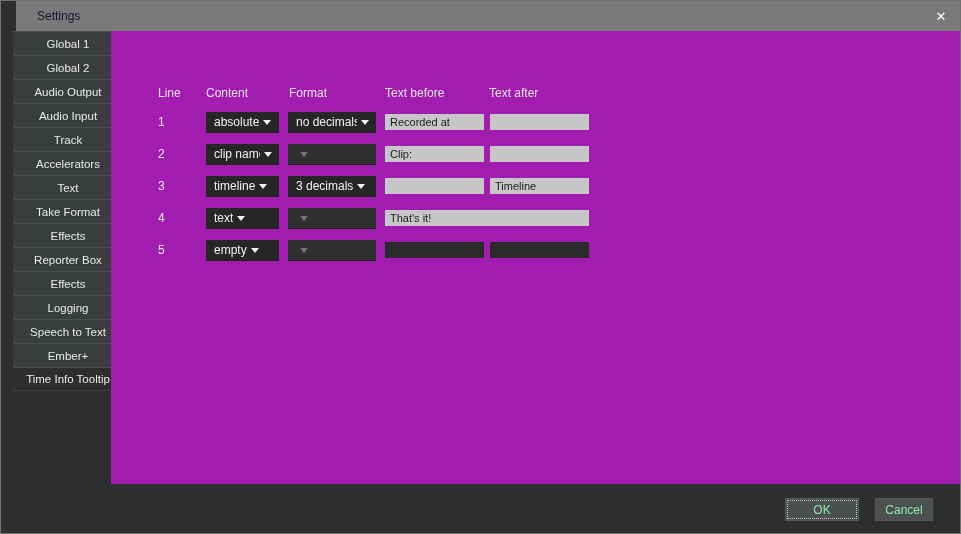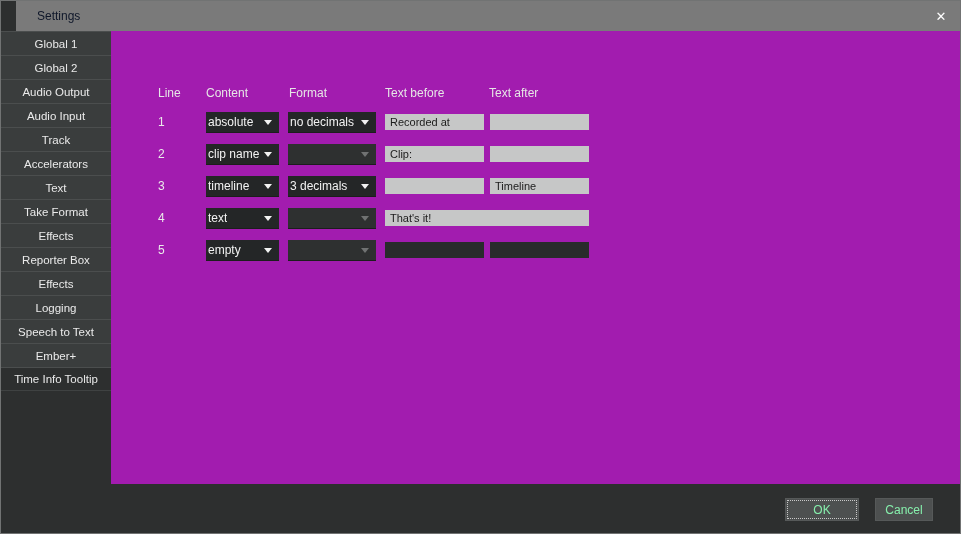--- a/index.html
+++ b/index.html
@@ -15,43 +15,43 @@
     position:absolute; top:0; left:15px; right:0; height:30px;
     background:#7a7a7a; color:#0f172a; display:flex; align-items:center;
     padding-left:21px; font-size:12px;
   }
   .close-btn {
     position:absolute; right:0; top:0; width:38px; height:30px;
     display:flex; align-items:center; justify-content:center;
     color:#ffffff; font-size:13px; cursor:pointer;
   }
   
-  .sidebar { position:absolute; left:0; top:30px; width:110px;text-align:center; }
+  .sidebar { position:absolute; left:12px; top:30px; width:110px;text-align:center; }
   .side-item {
     height:24px; border-top:1px solid #4b4e4e; background:#3a3d3d;
     color:#eaeaea; font-size:11.5px; display:flex; align-items:center;
     justify-content:center; cursor:pointer; white-space:nowrap;
   }
   .side-item.selected { background:#2d2f2f; border-bottom:1px solid #3f4242; }
   
   .content {
     position:absolute; left:110px; top:30px; width:849px; height:453px;
     background:#a21caf;
   }
   .thead-label { position:absolute; top:55px; color:#e6e6e6; font-size:12px; }
   .trow { position:absolute; left:0; right:0; height:21px; }
   .line-num {
     position:absolute; left:47px; top:0; height:21px; line-height:21px;
     color:#eaeaea; font-size:12px;
   }
   .dropdown {
     position:absolute; top:0; height:21px; background:#242627;
     border-bottom:1px solid #1c1d1d; color:#f2f2f2; font-size:12px;
-    display:flex; align-items:center; justify-content:space-between;
-    padding:0 7px 0 2px; cursor:pointer;
+    display:flex; align-items:center; 
+    padding:0 7px 0 8px; cursor:pointer;
   }
   .content-dd { left:95px; width:73px; }
   .format-dd  { left:177px; width:88px; }
   .dropdown.disabled { background:#2e3030; cursor:default; }
   .dd-label { white-space:nowrap; overflow:hidden; }
   .dd-arrow {
     width:0; height:0; flex:none; margin-left:4px;
     border-left:4px solid transparent; border-right:4px solid transparent;
     border-top:5px solid #f2f2f2;
   }

